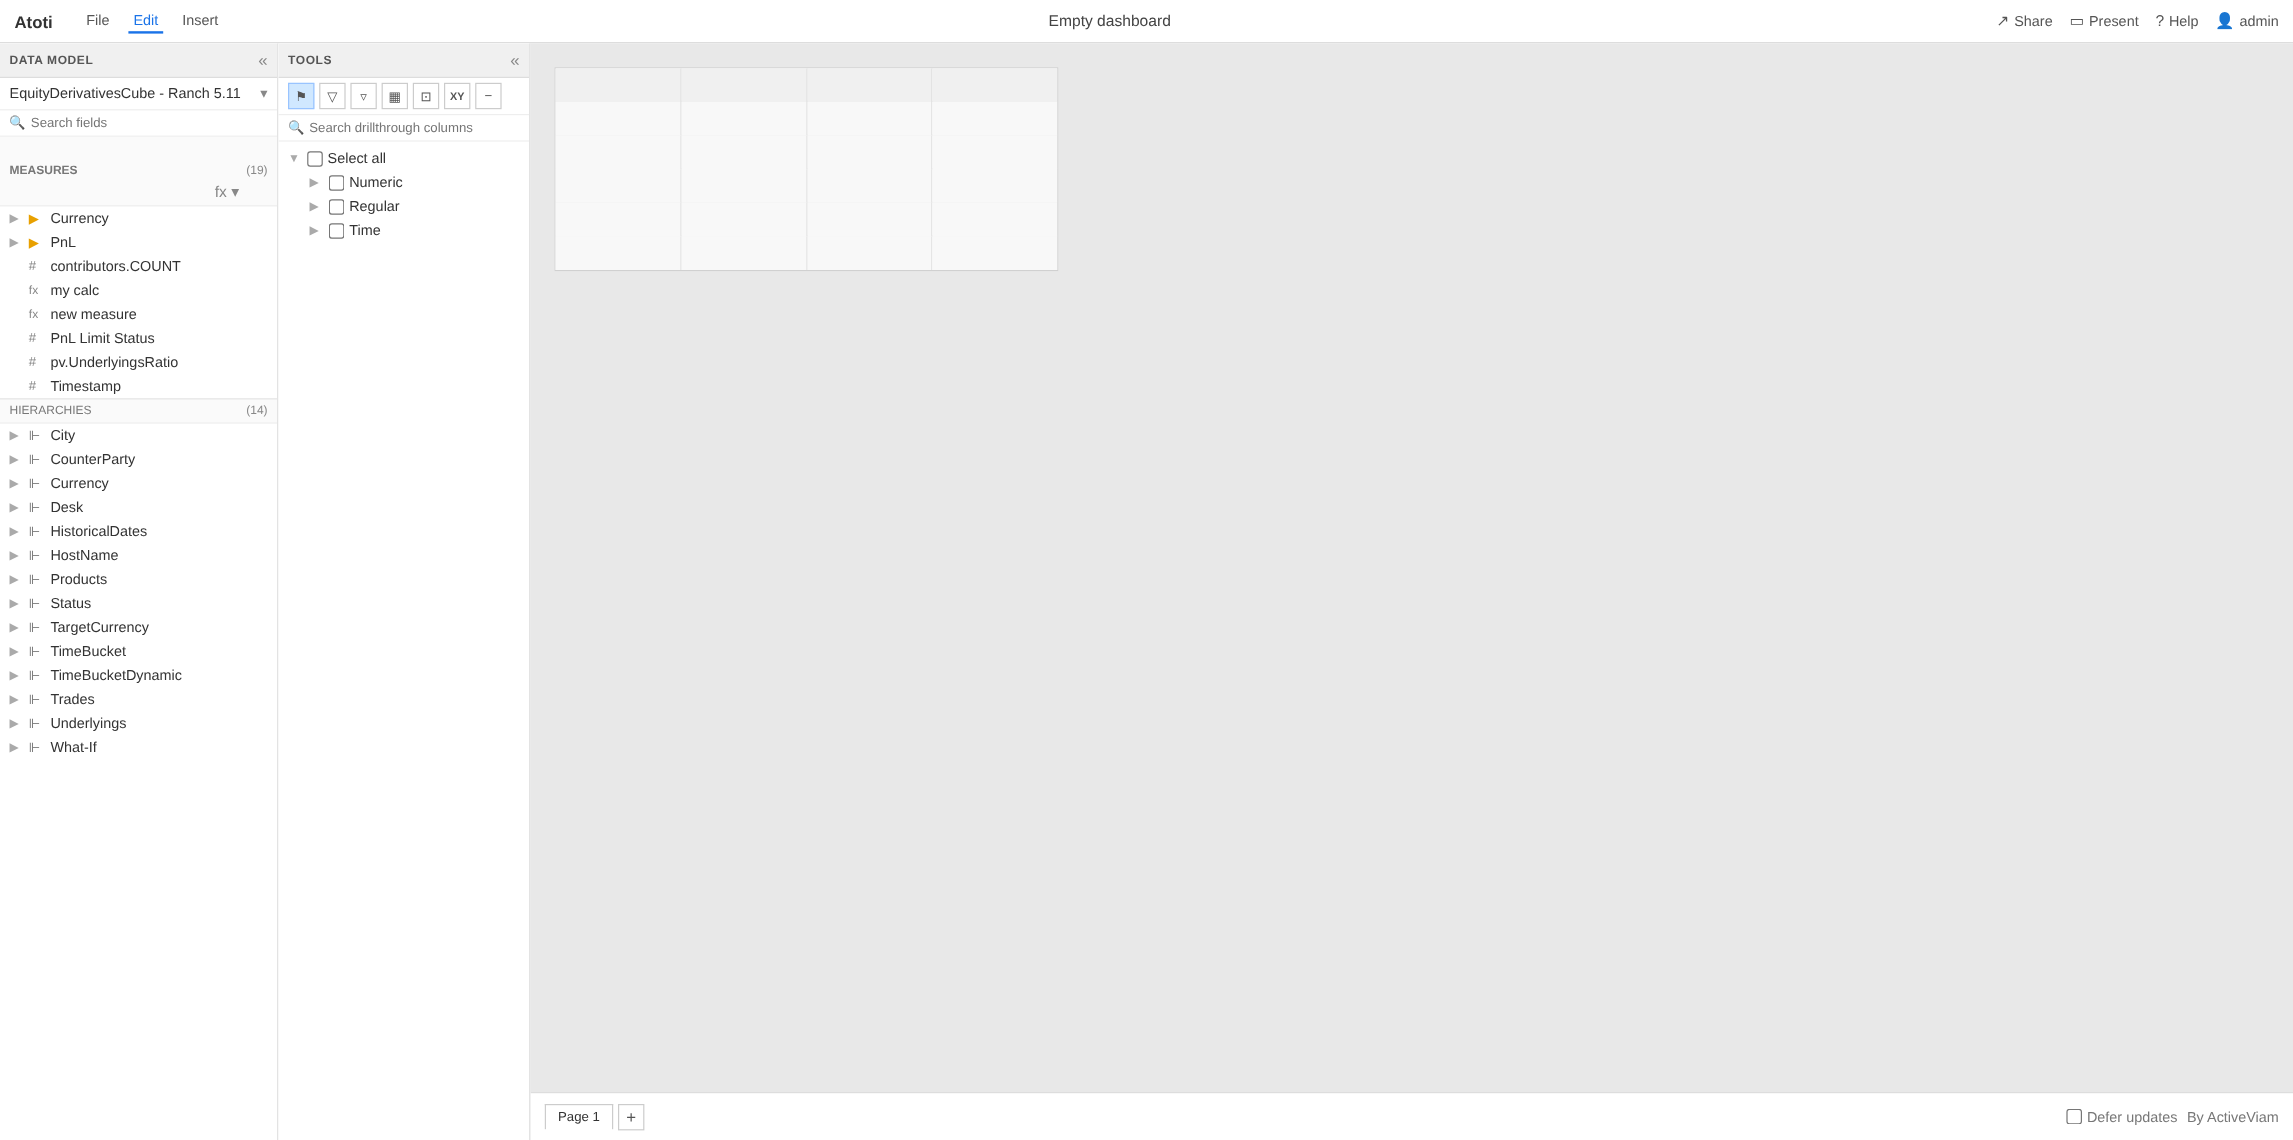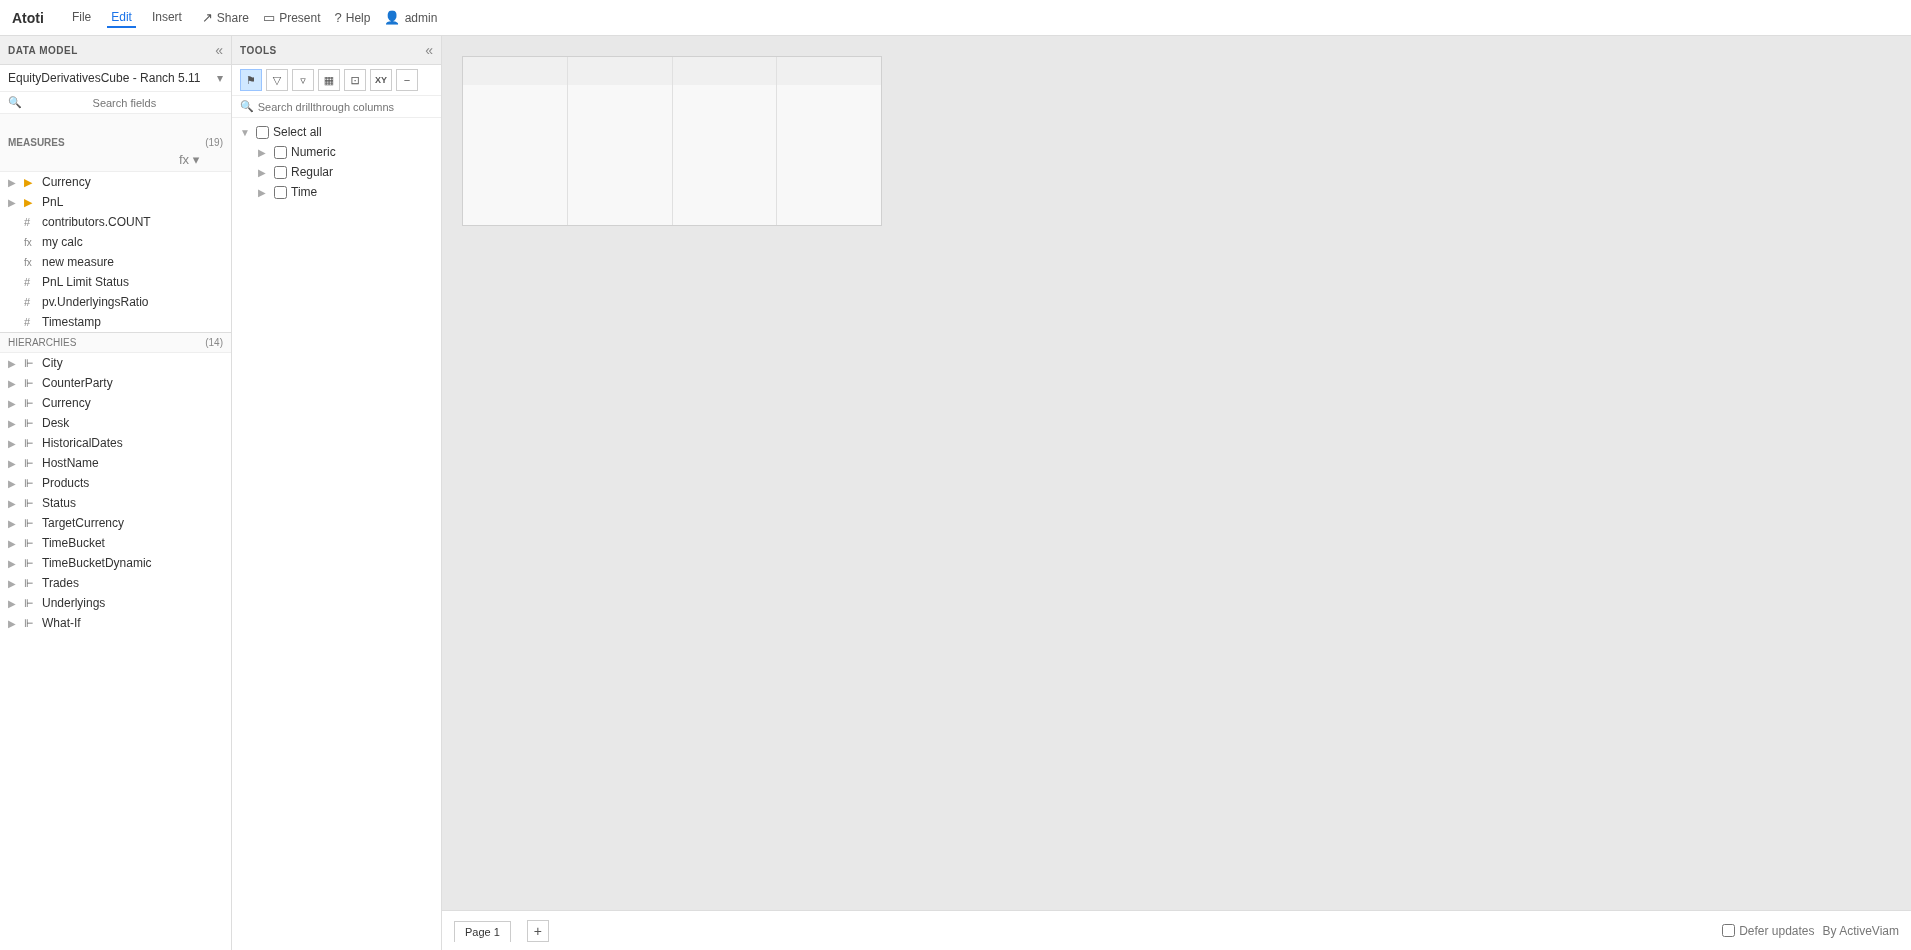--- a/index.html
+++ b/index.html
@@ -359,22 +359,22 @@
       height: 40px;
       background: #fff;
       border-top: 1px solid #ddd;
       display: flex;
       align-items: center;
       justify-content: space-between;
       padding: 0 12px;
     }
     .page-tabs {
       display: flex;
-      align-items: flex-end;
-      gap: 16px;
+      align-items: center;
+      gap: 4px;
     }
     .page-tab {
       padding: 4px 10px;
       border: 1px solid #ccc;
       background: #f5f5f5;
       cursor: pointer;
       font-size: 11px;
       color: #333;
     }
     .page-tab.active {
@@ -412,20 +412,21 @@
 </head>
 <body>
 
 <div class="topbar">
   <span class="topbar-brand">Atoti</span>
   <div class="topbar-menu">
     <span class="topbar-menu-item">File</span>
     <span class="topbar-menu-item active">Edit</span>
     <span class="topbar-menu-item">Insert</span>
   </div>
+  <div class="topbar-center">Empty dashboard</div>
   <div class="topbar-right">
     <div class="topbar-right-item">
       <span class="icon-char">↗</span>
       <span>Share</span>
     </div>
     <div class="topbar-right-item">
       <span class="icon-char">▭</span>
       <span>Present</span>
     </div>
     <div class="topbar-right-item">
@@ -445,21 +446,21 @@
     <div class="sidebar-section-header">
       <span class="sidebar-section-title">DATA MODEL</span>
       <span class="sidebar-collapse-btn">«</span>
     </div>
     <div class="cube-selector">
       <span style="font-size:12px;color:#333;flex:1;">EquityDerivativesCube - Ranch 5.11</span>
       <span style="color:#888;">▾</span>
     </div>
     <div class="search-box">
       <span style="color:#aaa;font-size:11px;">🔍</span>
-      <input type="text" style="border: none; outline: none; font-size: 11px; flex: 1 1 0%; color: rgb(85, 85, 85); text-align: center;" placeholder="Search fields">
+      <input type="text" style="border: none; outline: none; font-size: 11px; flex: 1 1 0%; color: rgb(85, 85, 85);" placeholder="Search fields">
     </div>
     <div class="measures-header">
       <span class="measures-title">MEASURES</span>
       <div class="measures-controls">
         <span class="fx-badge">fx ▾</span>
         <span class="count-badge">(19)</span>
       </div>
     </div>
     <div class="sidebar-scroll">
 

